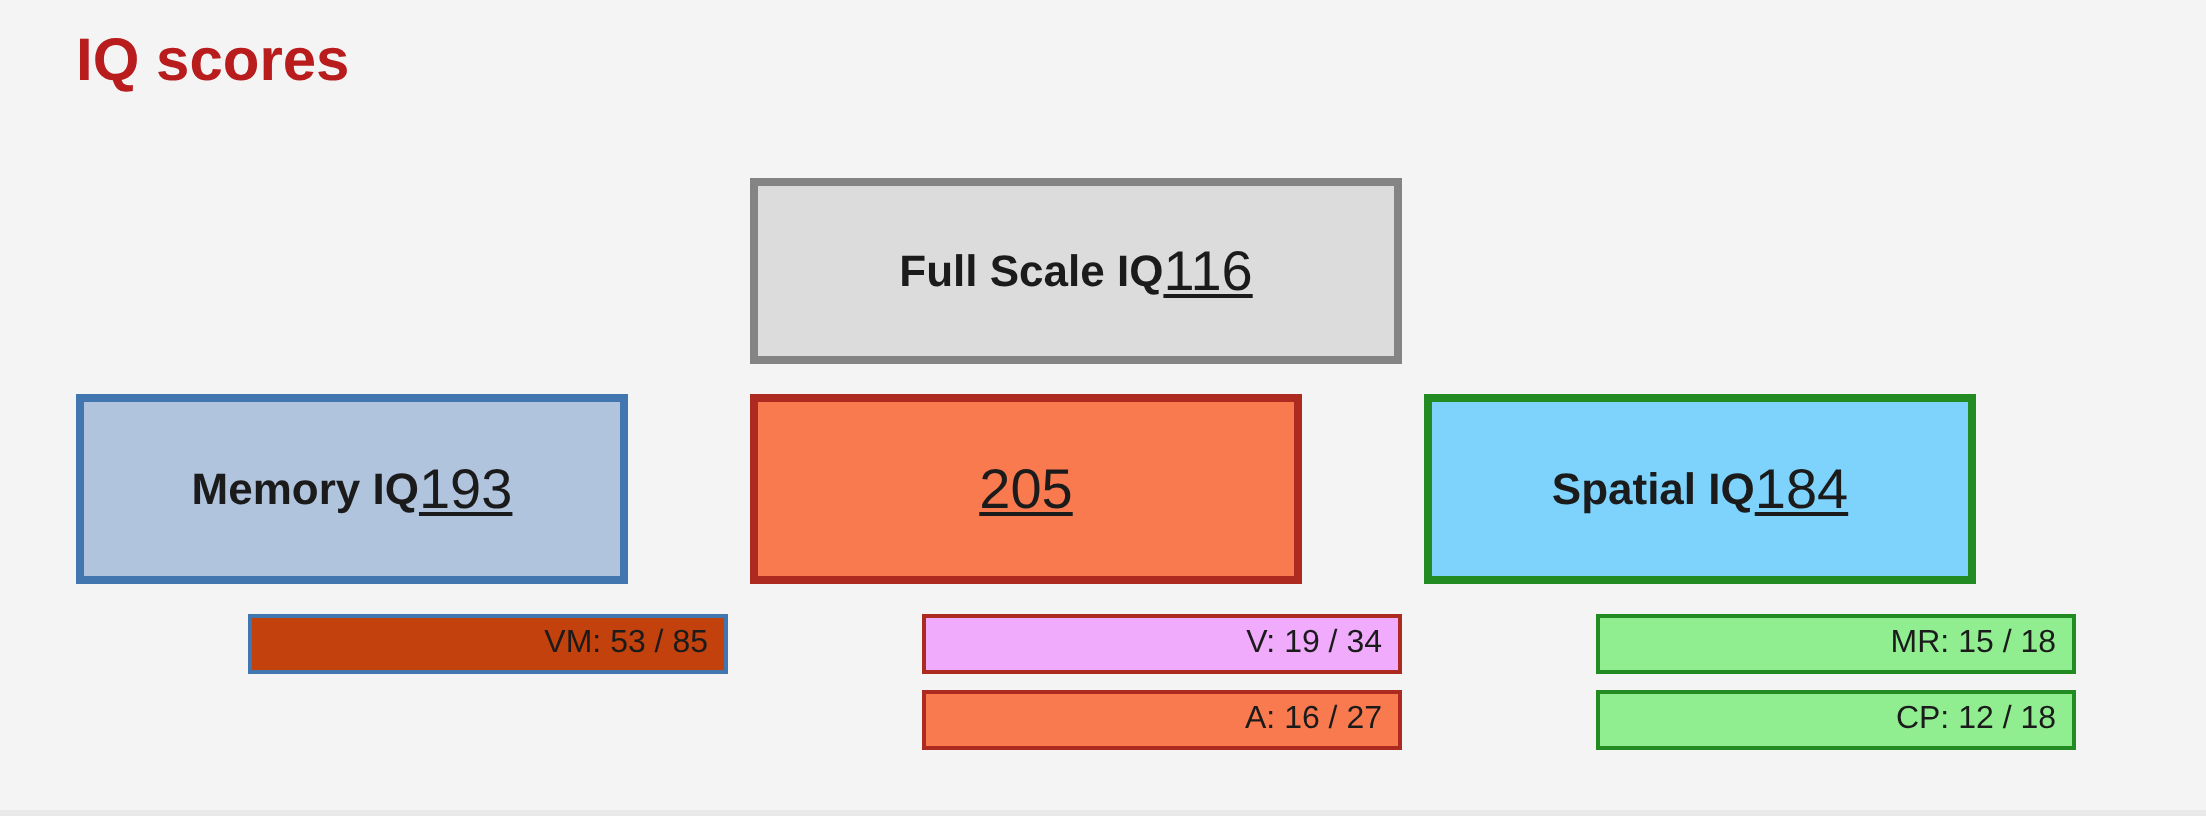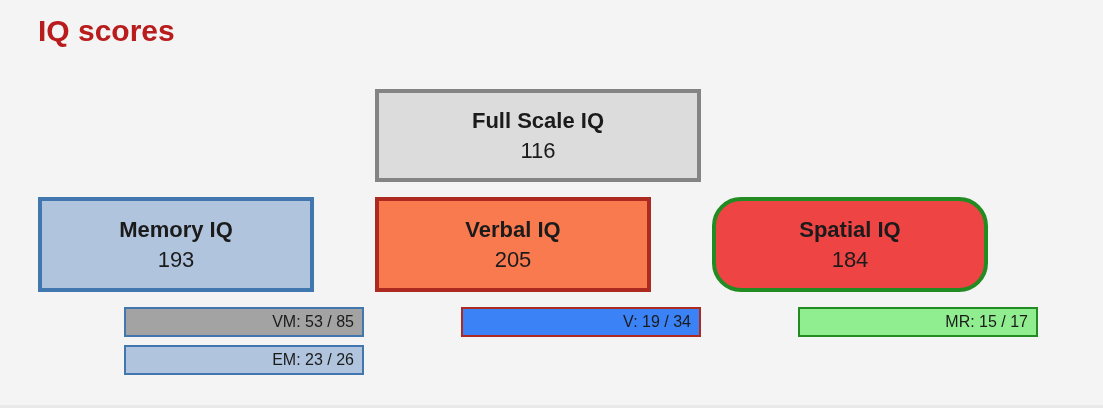--- a/index.html
+++ b/index.html
@@ -22,34 +22,34 @@
     margin: 0;
     font-size: 30px;
     font-weight: bold;
     color: #b91c1c;
   }
   .iq-box {
     position: absolute;
     box-sizing: border-box;
     border: 4px solid #888888;
     display: flex;
-    flex-direction: column;
     align-items: center;
     justify-content: center;
     text-align: center;
   }
   .iq-box .box-label {
     font-size: 22px;
     font-weight: bold;
     line-height: 30px;
   }
   .iq-box .box-value {
-    font-size: 22px;
+    font-size: 28px;
     font-weight: normal;
     line-height: 30px;
+    text-decoration: underline;
   }
   .top-box {
     left: 375px;
     top: 89px;
     width: 326px;
     height: 93px;
   }
   .column {
     position: absolute;
     top: 197px;
@@ -99,35 +99,35 @@
   <div class="iq-box top-box" style="background-color: rgb(220, 220, 220); border-color: rgb(132, 132, 132);">
     <div class="box-label">Full Scale IQ</div>
     <div class="box-value">116</div>
   </div>
 
   <div class="column col-0">
     <div class="iq-box main-box" style="background-color: rgb(176, 196, 222); border-color: rgb(65, 119, 174);">
       <div class="box-label">Memory IQ</div>
       <div class="box-value">193</div>
     </div>
-    <div class="sub-box sub-0" style="background-color: #a3a3a3; border-color: rgb(65, 119, 174);">VM: 53 / 85</div>
-    <div class="sub-box sub-1" style="background-color: rgb(176, 196, 222); border-color: rgb(65, 119, 174);">EM: 23 / 26</div>
+    <div class="sub-box sub-0" style="background-color: #c2410c; border-color: rgb(65, 119, 174);">VM: 53 / 85</div>
   </div>
 
   <div class="column col-1">
     <div class="iq-box main-box" style="background-color: rgb(250, 122, 80); border-color: rgb(173, 42, 32);">
-      <div class="box-label">Verbal IQ</div>
       <div class="box-value">205</div>
     </div>
-    <div class="sub-box sub-0" style="background-color: #3b82f6; border-color: rgb(173, 42, 32); padding-left: 48px;">V: 19 / 34</div>
+    <div class="sub-box sub-0" style="background-color: #f0abfc; border-color: rgb(173, 42, 32); padding-left: 48px;">V: 19 / 34</div>
+    <div class="sub-box sub-1" style="background-color: rgb(250, 122, 80); border-color: rgb(173, 42, 32);">A: 16 / 27</div>
   </div>
 
   <div class="column col-2">
-    <div class="iq-box main-box" style="background-color: #ef4444; border-color: rgb(34, 139, 34); border-radius: 29px;">
+    <div class="iq-box main-box" style="background-color: #7dd3fc; border-color: rgb(34, 139, 34);">
       <div class="box-label">Spatial IQ</div>
       <div class="box-value">184</div>
     </div>
-    <div class="sub-box sub-0" style="background-color: rgb(144, 238, 144); border-color: rgb(34, 139, 34);">MR: 15 / 17</div>
+    <div class="sub-box sub-0" style="background-color: rgb(144, 238, 144); border-color: rgb(34, 139, 34);">MR: 15 / 18</div>
+    <div class="sub-box sub-1" style="background-color: rgb(144, 238, 144); border-color: rgb(34, 139, 34);">CP: 12 / 18</div>
   </div>
 
   <div class="bottom-edge"></div>
 
 </div>
 
 </body></html>

